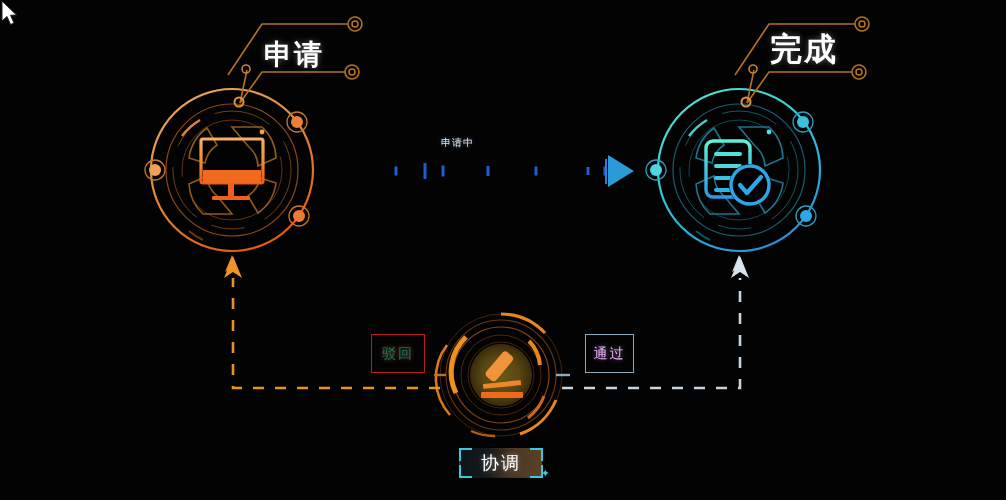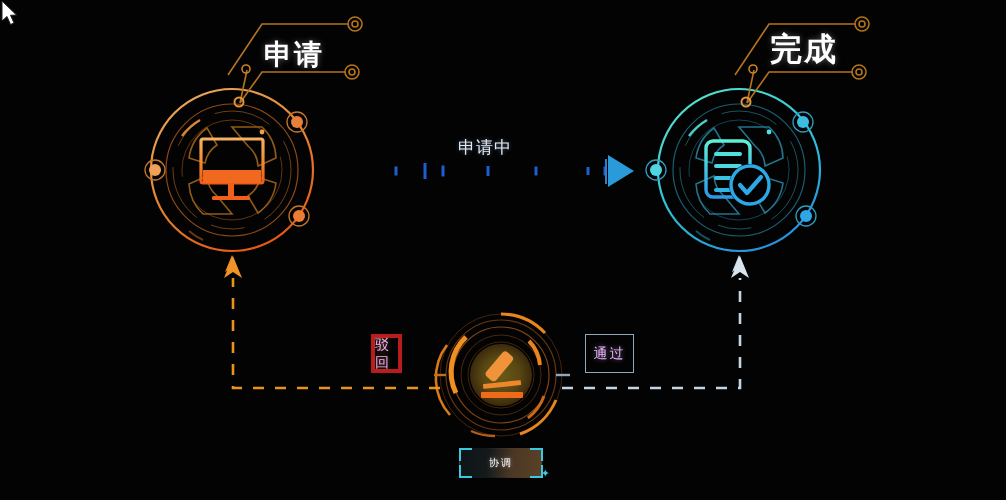--- a/index.html
+++ b/index.html
@@ -18,55 +18,55 @@
     color:#ffffff;
     font-weight:bold;
     letter-spacing:2px;
     text-shadow:0 0 6px rgba(255,255,255,.35);
     white-space:nowrap;
   }
   #title-apply{left:264px;top:28px;font-size:28px;margin-top:8px;}
   #title-done{left:770px;top:28px;font-size:32px;}
 
   #mid-label{
-    position:absolute;left:458px;top:136px;
-    font-size:17px;color:#e8e8e8;letter-spacing:1px;
+    position:absolute;left:441px;top:136px;
+    font-size:10px;color:#e8e8e8;letter-spacing:1px;
     text-shadow:0 0 4px rgba(120,180,255,.5);
     white-space:nowrap;
     font-family:Liberation Serif, serif;
   }
 
   .chip{
     position:absolute;
     display:flex;align-items:center;justify-content:center;
     font-size:14px;letter-spacing:2px;
     box-sizing:border-box;
   }
   #chip-reject{
-    left:371px;top:334px;width:31px;height:39px;
-    border:4px solid #b91c1c;color:#f0abfc;
+    left:371px;top:334px;width:54px;height:39px;
+    border:1px solid #b91c1c;color:#0f766e;
     text-shadow:0 0 5px rgba(240,160,64,.55);
   }
   #chip-pass{
     left:585px;top:334px;width:49px;height:39px;
     border:1px solid #8fa8bb;color:#f0abfc;
     text-shadow:0 0 5px rgba(190,220,245,.5);
   }
 
   
   #tooltip{
     position:absolute;left:459px;top:448px;width:84px;height:30px;
     background:linear-gradient(100deg,#0d1417 0%, #141a1c 35%, #4a3724 62%, #5b4226 100%);
     border:1px solid transparent;
     box-sizing:border-box;
   }
   #tooltip .ttl{
     position:absolute;left:0;top:0;right:0;bottom:0;
     display:flex;align-items:center;justify-content:center;
-    font-size:10px;letter-spacing:2px;color:#ffffff;
+    font-size:18px;letter-spacing:2px;color:#ffffff;
     text-shadow:0 0 5px rgba(255,255,255,.4);
     border-radius:14px;
   }
   .cnr{position:absolute;width:11px;height:11px;border:0 solid #39c9e0;}
   .cnr.tl{left:-1px;top:-1px;border-left-width:2px;border-top-width:2px;}
   .cnr.bl{left:-1px;bottom:-1px;border-left-width:2px;border-bottom-width:2px;}
   .cnr.tr{right:-1px;top:-1px;border-right-width:2px;border-top-width:2px;}
   .cnr.br{right:-1px;bottom:-1px;border-right-width:2px;border-bottom-width:2px;}
   #tt-spark{position:absolute;right:-8px;bottom:-2px;color:#39c9e0;font-size:11px;line-height:1;}
 

